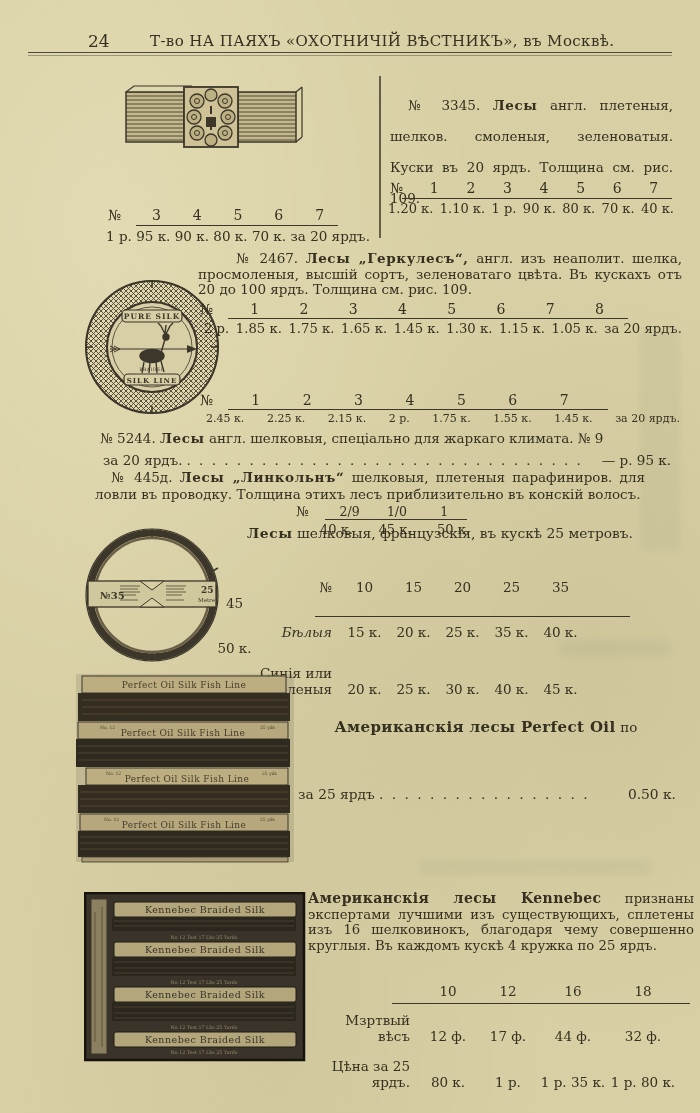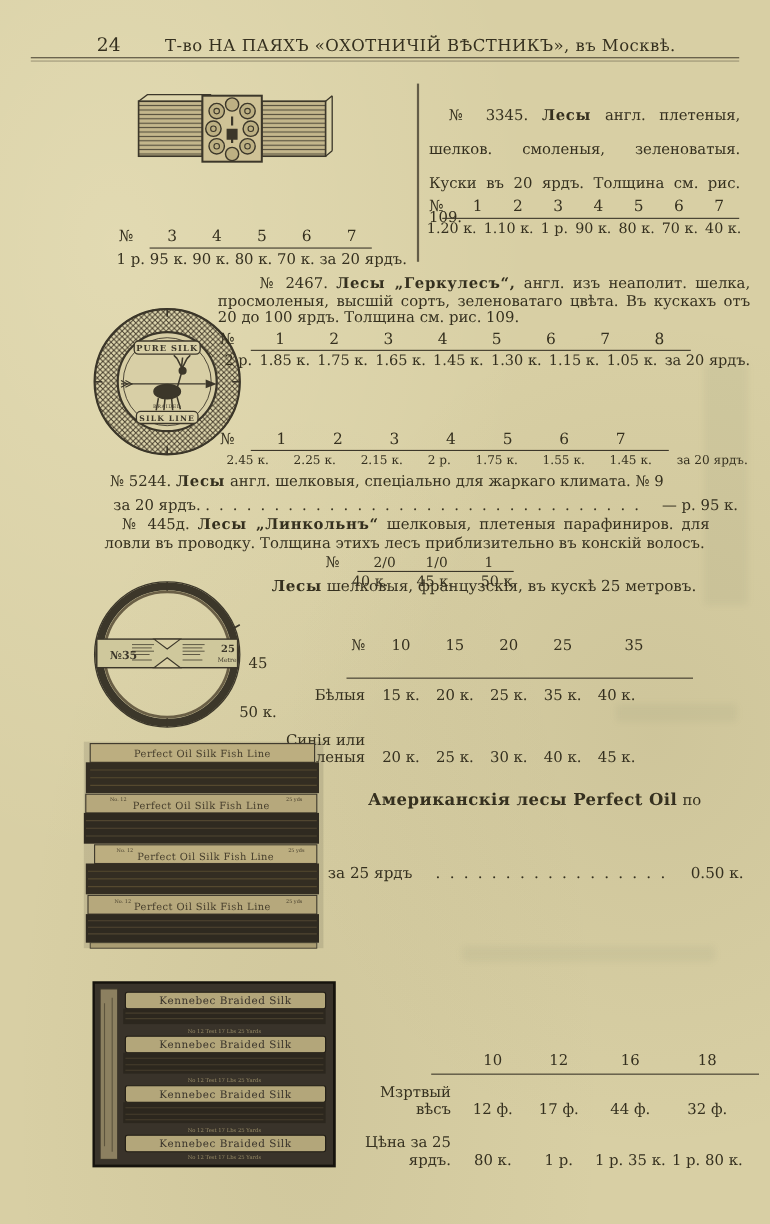--- a/index.html
+++ b/index.html
@@ -212,21 +212,21 @@
     <span>— р. 95 к.</span>
   </div>
 
   <div class="abs j" style="left:95px;top:469px;width:550px;font-size:13.5px;line-height:16.5px;text-indent:16px;">
     <span>№ 445д.</span>
     <span class="b" style="letter-spacing:0.6px;">Лесы „Линкольнъ“</span>
     <span>шелковыя, плетеныя парафиниров. для ловли въ проводку. Толщина этихъ лесъ приблизительно въ конскій волосъ.</span>
   </div>
   <div class="abs prow" style="left:296px;top:503px;width:172px;font-size:12.5px;">
     <span class="pno" style="width:30px;font-size:13.5px;">№</span>
-    <span class="pc">2/0</span>
+    <span class="pc">2/9</span>
     <span class="pc">1/0</span>
     <span class="pc">1</span>
   </div>
   <div class="abs trule" style="left:325px;top:519px;width:142px;"></div>
   <div class="abs vals" style="left:320px;top:522px;width:150px;font-size:13px;">
     <span>40 к.</span>
     <span>45 к.</span>
     <span>50 к.</span>
   </div>
 
@@ -245,25 +245,25 @@
       <path d="M62 58 H82 M62 61 H80 M62 64 H82 M62 67 H78 M108 58 H128 M108 61 H126 M108 64 H128 M108 67 H124 M62 72 H80 M108 72 H126"></path>
     </g>
   </svg>
 
   <div class="abs nw" style="left:247px;top:525px;font-size:13.8px;">
     <span class="b" style="letter-spacing:0.6px;">Лесы</span>
     <span>шелковыя, французскія, въ кускѣ 25 метровъ.</span>
   </div>
   <div class="abs" style="left:210px;top:579px;width:420px;font-size:13.5px;">
     <div>
-      <span class="flabel" style="width:122px;">№</span><span class="fcell" style="width:49px;">10</span><span class="fcell" style="width:49px;">15</span><span class="fcell" style="width:49px;">20</span><span class="fcell" style="width:49px;">25</span><span class="fcell" style="width:49px;text-align:right;">35</span><span class="fcell" style="width:49px;">45</span>
+      <span class="flabel" style="width:122px;">№</span><span class="fcell" style="width:49px;">10</span><span class="fcell" style="width:49px;">15</span><span class="fcell" style="width:49px;">20</span><span class="fcell" style="width:49px;">25</span><span class="fcell" style="width:49px;">35</span><span class="fcell" style="width:49px;">45</span>
     </div>
     <div class="trule" style="margin:5px 0 7px 105px;width:315px;"></div>
     <div>
-      <span class="flabel" style="width:122px;">Бѣлыя</span><span class="fcell" style="width:49px;">15 к.</span><span class="fcell" style="width:49px;">20 к.</span><span class="fcell" style="width:49px;">25 к.</span><span class="fcell" style="width:49px;">35 к.</span><span class="fcell" style="width:49px;">40 к.</span><span class="fcell" style="width:49px;">50 к.</span>
+      <span class="flabel" style="width:122px;font-style:italic;">Бѣлыя</span><span class="fcell" style="width:49px;">15 к.</span><span class="fcell" style="width:49px;">20 к.</span><span class="fcell" style="width:49px;">25 к.</span><span class="fcell" style="width:49px;">35 к.</span><span class="fcell" style="width:49px;">40 к.</span><span class="fcell" style="width:49px;">50 к.</span>
     </div>
     <div style="margin-top:9px;">
       <span class="flabel" style="width:122px;">Синія или зеленыя</span><span class="fcell" style="width:49px;">20 к.</span><span class="fcell" style="width:49px;">25 к.</span><span class="fcell" style="width:49px;">30 к.</span><span class="fcell" style="width:49px;">40 к.</span><span class="fcell" style="width:49px;">45 к.</span><span class="fcell" style="width:49px;">55 к.</span>
     </div>
   </div>
 
   <svg class="abs" style="left:76px;top:674px;" width="220" height="190" viewBox="0 0 220 190">
     <rect x="0" y="0" width="218" height="188" fill="#4a4334" opacity="0.15"></rect>
     <g>
       <g transform="translate(6,2)">
@@ -297,21 +297,21 @@
         <path d="M0 23 H208 M0 29 H208 M0 35 H208" stroke="#514630" stroke-width="1"></path>
         <rect x="2" y="43" width="206" height="5" fill="#a99c72" stroke="#3c372a" stroke-width="0.8"></rect>
       </g>
     </g>
   </svg>
 
   <div class="abs nw" style="left:300px;top:718px;width:372px;text-align:center;font-size:15px;">
     <span class="b" style="letter-spacing:0.4px;">Американскія лесы Perfect Oil</span>
     <span style="font-size:13.5px;">по</span>
   </div>
-  <div class="abs vals" style="left:298px;top:786px;width:378px;font-size:13.8px;text-align:center;">
+  <div class="abs vals" style="left:298px;top:786px;width:378px;font-size:13.8px;">
     <span>за 25 ярдъ</span>
     <span class="dots">. . . . . . . . . . . . . . . . .</span>
     <span>0.50 к.</span>
   </div>
 
   <svg class="abs" style="left:84px;top:892px;" width="222" height="170" viewBox="0 0 222 170">
     <rect x="1" y="1" width="219" height="167" fill="#39332a" stroke="#16130d" stroke-width="2.5"></rect>
     <rect x="7" y="7" width="16" height="155" fill="#8c8060" stroke="#3c372a" stroke-width="1"></rect>
     <path d="M11 20 V150 M18 15 V155" stroke="#5d543e" stroke-width="1"></path>
     <g>
@@ -329,23 +329,27 @@
       <text x="121" y="106" text-anchor="middle" font-size="9.5" letter-spacing="0.5" fill="#39332a">Kennebec Braided Silk</text>
       <rect x="28" y="110" width="184" height="19" fill="#2c271e"></rect>
       <path d="M30 115 H210 M30 121 H210 M30 126 H210" stroke="#463e2c" stroke-width="1"></path>
       <text x="120" y="137" text-anchor="middle" font-size="4.8" fill="#9a8d68">No 12        Test  17  Lbs        25 Yards</text>
       <rect x="30" y="140" width="182" height="15" rx="2" fill="#b3a67a" stroke="#211d15" stroke-width="1"></rect>
       <text x="121" y="151" text-anchor="middle" font-size="9.5" letter-spacing="0.5" fill="#39332a">Kennebec Braided Silk</text>
       <text x="120" y="162" text-anchor="middle" font-size="4.8" fill="#9a8d68">No 12        Test  17  Lbs        25 Yards</text>
     </g>
   </svg>
 
+  <div class="abs j" style="left:308px;top:891px;width:386px;font-size:13.2px;line-height:15.6px;">
+    <span class="b" style="letter-spacing:0.4px;font-size:14px;">Американскія лесы Kennebec</span>
+    <span>признаны экспертами лучшими изъ существующихъ, сплетены изъ 16 шелковинокъ, благодаря чему совершенно круглыя. Въ каждомъ кускѣ 4 кружка по 25 ярдъ.</span>
+  </div>
   <div class="abs" style="left:310px;top:956px;width:382px;font-size:13.5px;">
     <div>
-      <span class="flabel" style="width:100px;"></span><span class="fcell" style="width:60px;">10</span><span class="fcell" style="width:60px;">12</span><span class="fcell" style="width:70px;">16</span><span class="fcell" style="width:70px;">18</span>
+      <span class="flabel" style="width:100px;"></span><span class="fcell" style="width:60px;">10</span><span class="fcell" style="width:60px;">12</span><span class="fcell" style="width:70px;">16</span><span class="fcell" style="width:70px;margin-top:27px;">18</span>
     </div>
     <div class="trule" style="margin:4px 0 8px 82px;width:298px;"></div>
     <div>
       <span class="flabel" style="width:100px;">Мзртвый вѣсъ</span><span class="fcell" style="width:60px;text-align:center;">12 ф.</span><span class="fcell" style="width:60px;">17 ф.</span><span class="fcell" style="width:70px;">44 ф.</span><span class="fcell" style="width:70px;">32 ф.</span>
     </div>
     <div style="margin-top:14px;">
       <span class="flabel" style="width:100px;">Цѣна за 25 ярдъ.</span><span class="fcell" style="width:60px;">80 к.</span><span class="fcell" style="width:60px;">1 р.</span><span class="fcell" style="width:70px;">1 р. 35 к.</span><span class="fcell" style="width:70px;">1 р. 80 к.</span>
     </div>
   </div>
 

